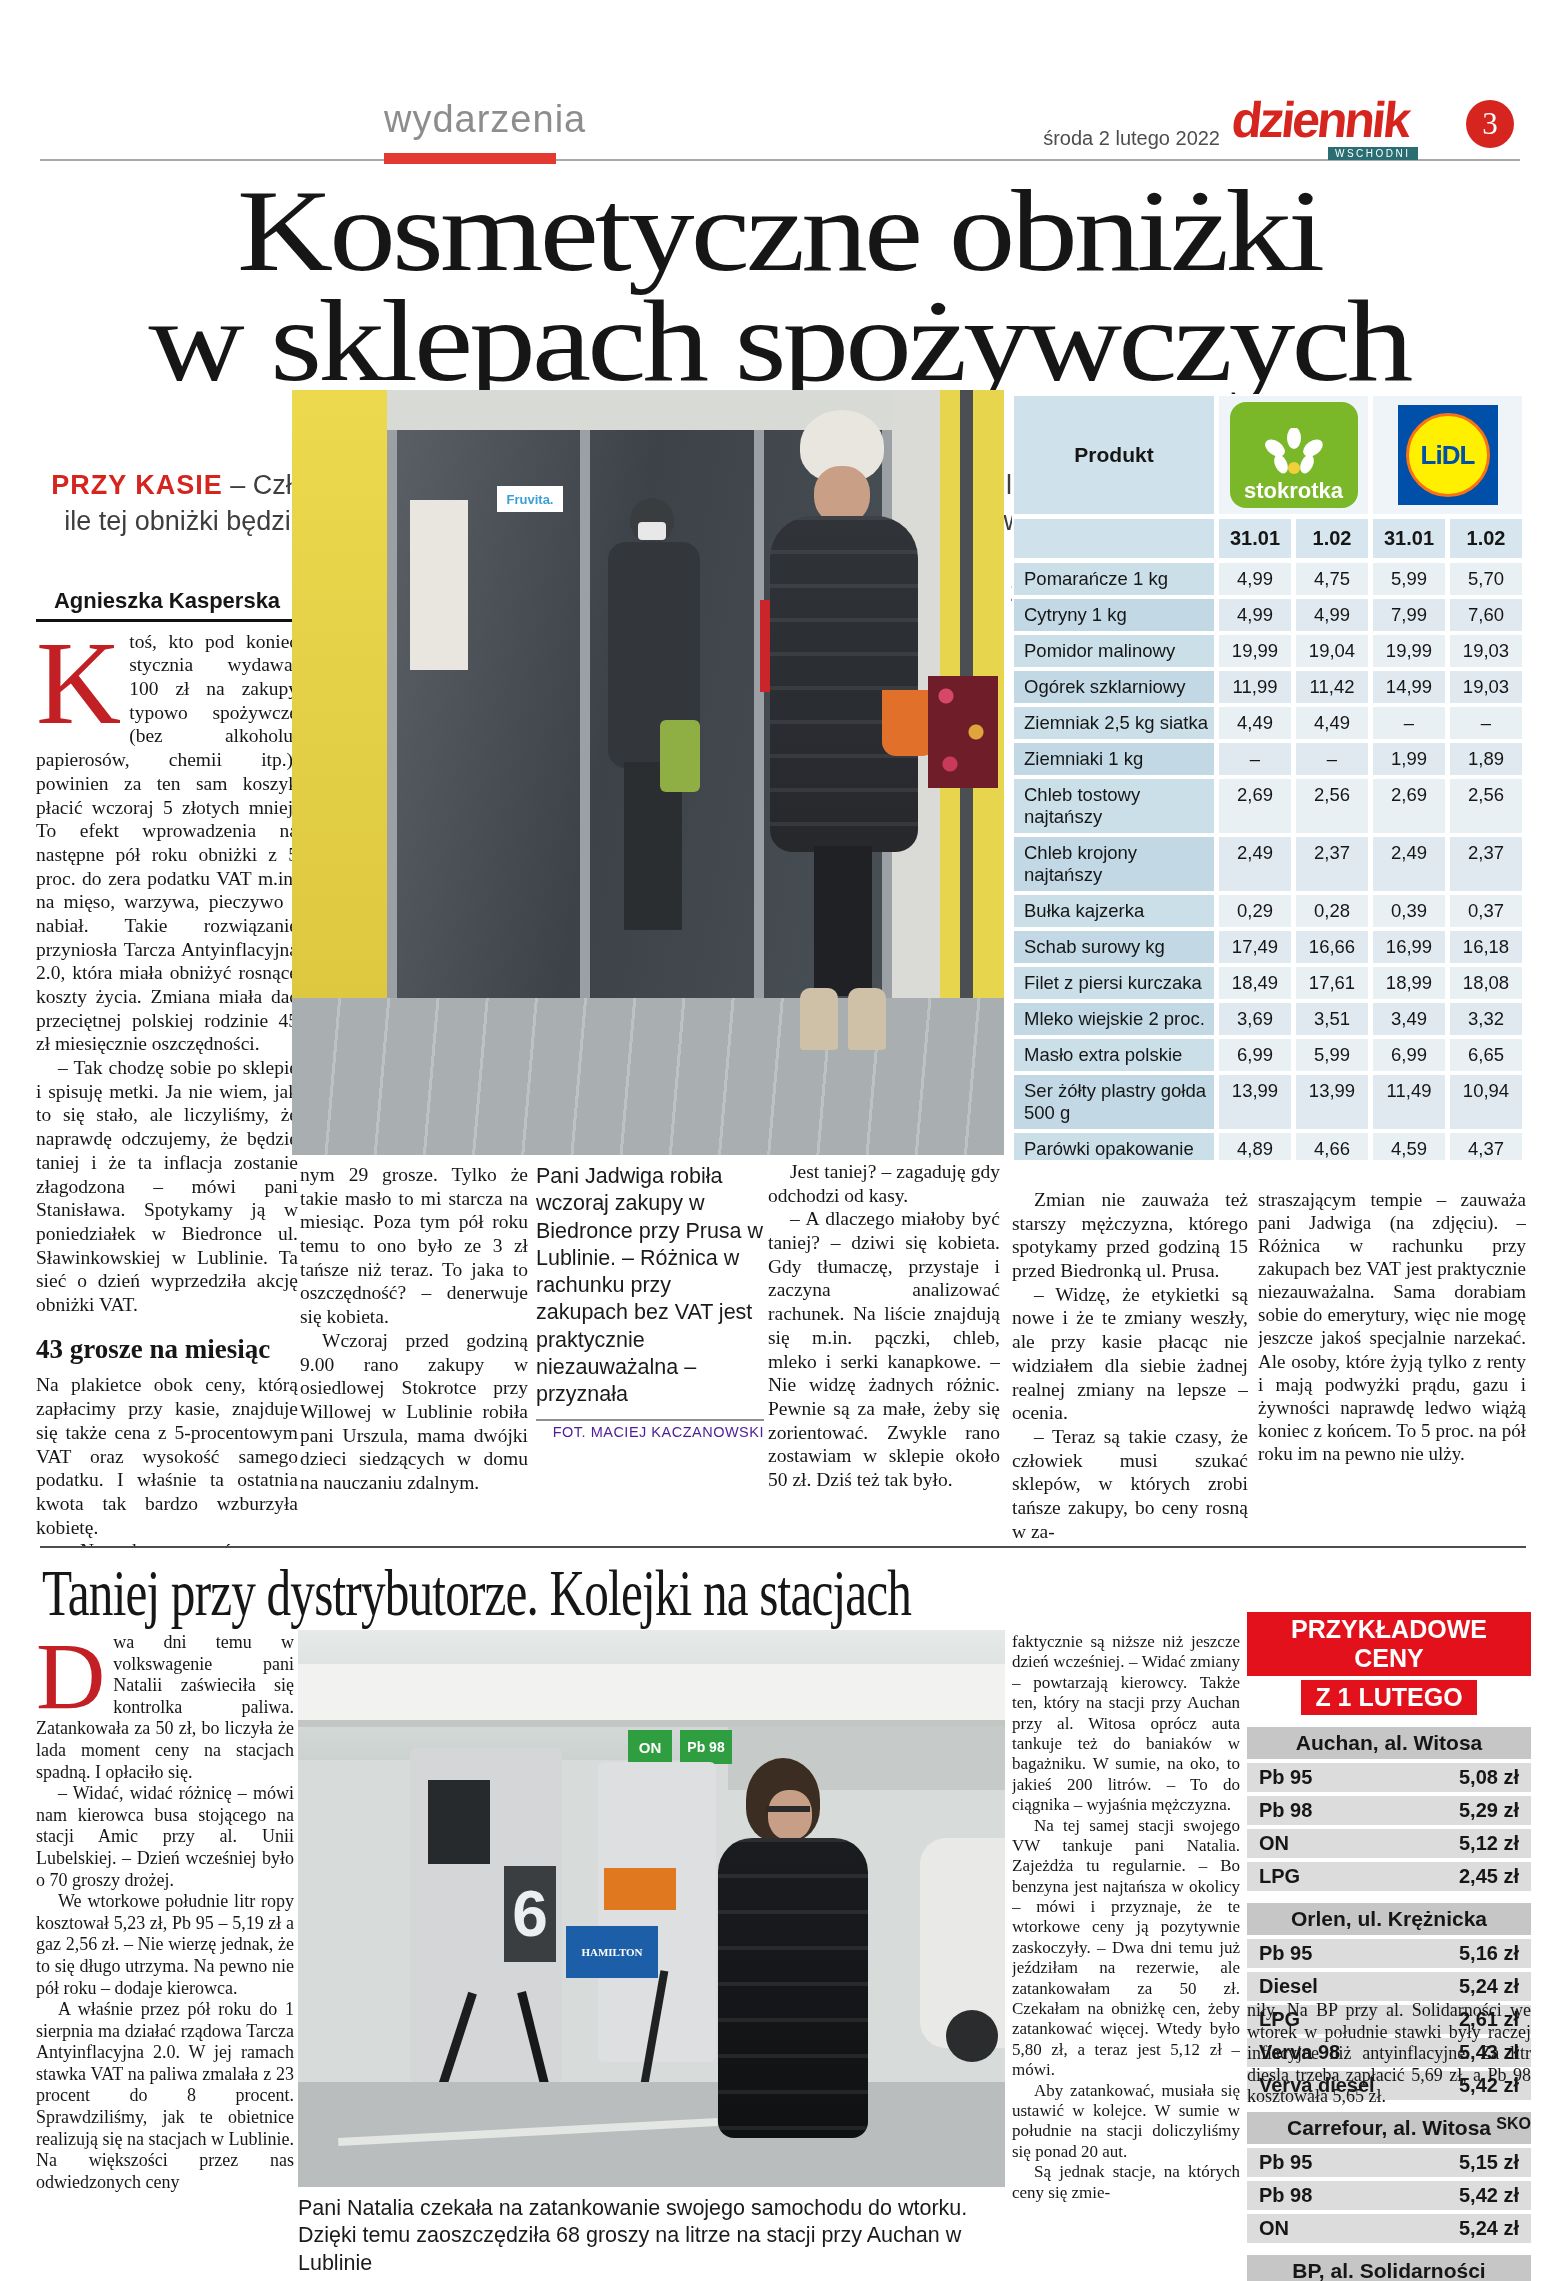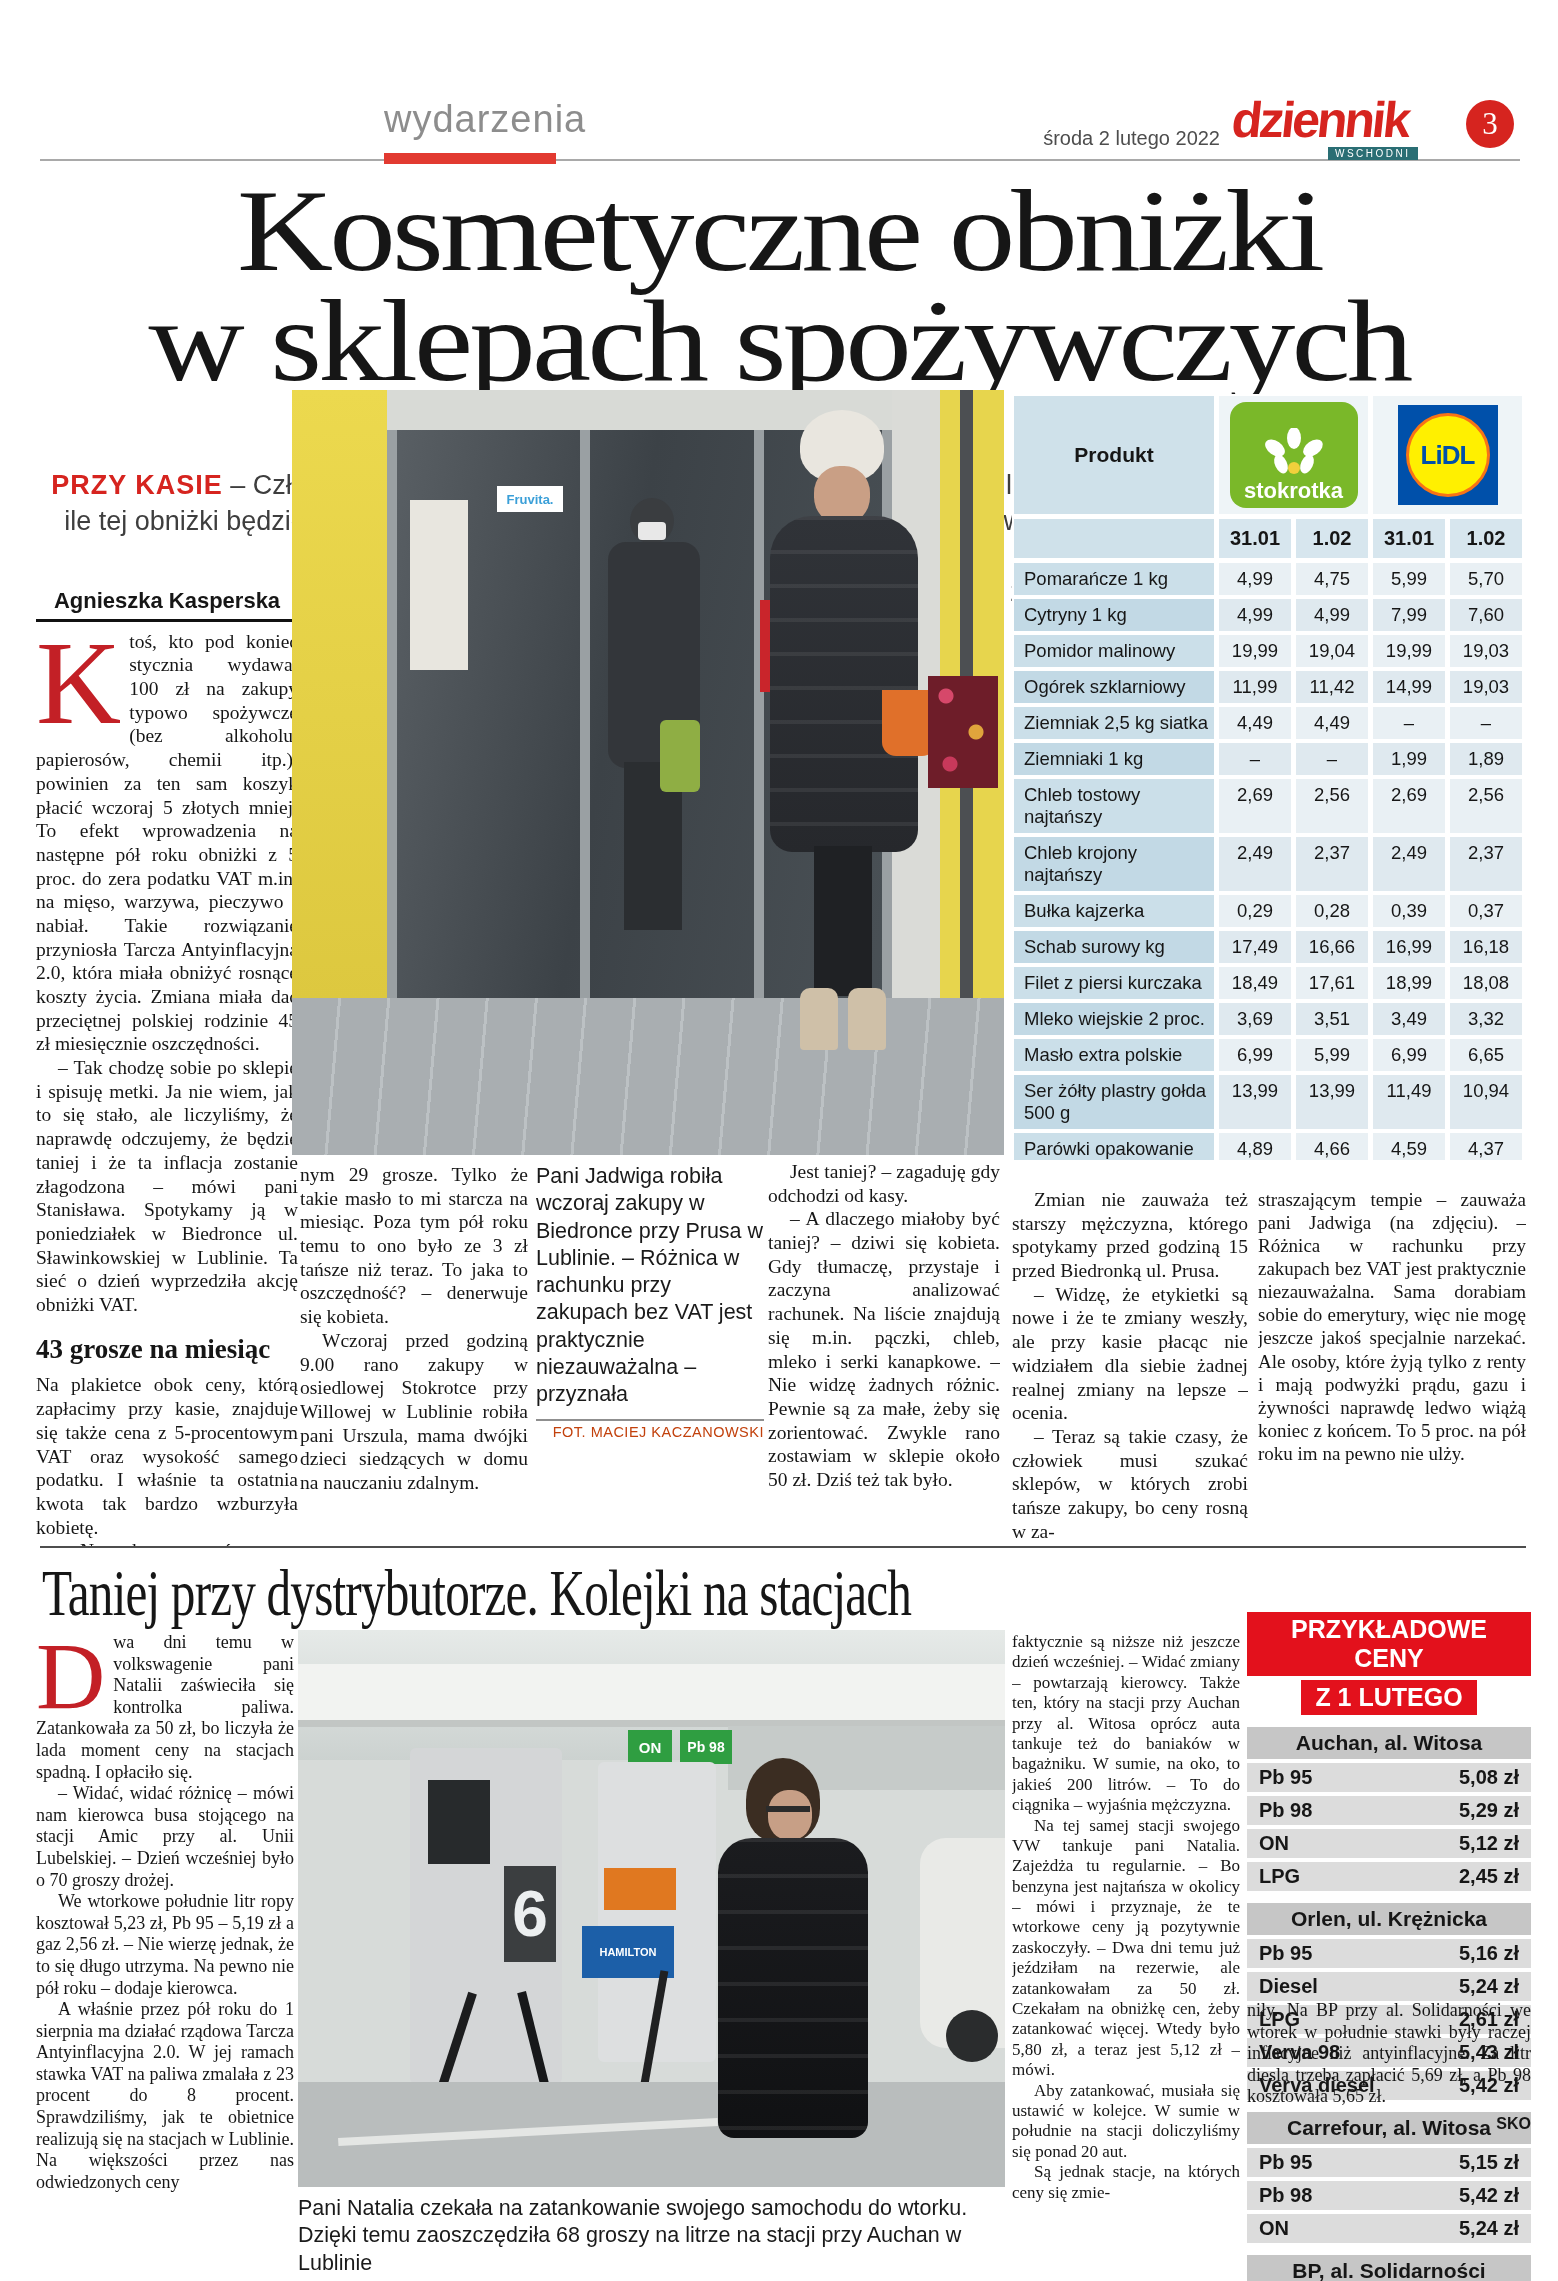--- a/index.html
+++ b/index.html
@@ -37,21 +37,21 @@
   .bodycol p.ni{text-indent:0;}
   .small2{font-size:18px;line-height:1.2;}
   .small3{font-size:17px;line-height:1.2;}
   .author{font-family:"Liberation Sans",sans-serif;font-weight:700;font-size:22px;text-align:center;
           border-bottom:3px solid #111;padding-bottom:4px;margin-bottom:8px;}
   .dropcap{float:left;color:#c32026;font-size:118px;line-height:0.78;padding:8px 8px 0 0;}
   .dropcap.d2{font-size:96px;}
   .subhead{font-weight:700;font-size:27px;margin:16px 0 8px;text-indent:0;text-align:left;}
   .caption{font-family:"Liberation Sans",sans-serif;font-size:21.5px;line-height:1.27;color:#1a1a1a;
            text-align:left;}
-  .credit{font-family:"Liberation Sans",sans-serif;font-size:14.5px;color:#c2410c;text-align:right;
+  .credit{font-family:"Liberation Sans",sans-serif;font-size:14.5px;color:#4c1d95;text-align:right;
           letter-spacing:0.5px;}
   .credit.ruled{border-top:2px solid #8f8f8f;padding-top:3px;margin-top:10px;}
   .sign{font-family:"Liberation Sans",sans-serif;font-weight:700;font-size:16px;text-align:right;margin-top:6px;}
   .divider{background:#4d4d4d;height:2px;}
 
   
   .ptable{background:#fff;padding:2px;}
   .pt-head{display:grid;grid-template-columns:200px 149px 149px;gap:5px;margin-bottom:5px;}
   .pt-hproduct{background:#cfe1ea;display:flex;align-items:center;justify-content:center;
                font-family:"Liberation Sans",sans-serif;font-weight:700;font-size:21px;height:118px;}
@@ -132,22 +132,22 @@
               font-family:"Liberation Sans",sans-serif;font-weight:700;font-size:14px;
               display:flex;align-items:center;justify-content:center;}
   .p2-pumpL{left:112px;top:118px;width:152px;height:336px;background:#d4d6d7;border-radius:6px;}
   .p2-screenL{left:130px;top:150px;width:62px;height:84px;background:#272a2c;}
   .p2-num{left:206px;top:236px;width:52px;height:96px;background:#3b3e40;color:#eceff0;
           font-family:"Liberation Sans",sans-serif;font-weight:700;font-size:64px;
           display:flex;align-items:center;justify-content:center;}
   .p2-pumpR{left:300px;top:132px;width:118px;height:300px;background:#dddfe0;border-radius:6px;}
   .p2-sticker{left:306px;top:238px;width:72px;height:42px;background:#e07820;}
   .p2-bluesign{left:268px;top:296px;width:92px;height:52px;background:#1c5fa8;color:#fff;
-               font-family:Liberation Sans, sans-serif;font-size:11px;font-weight:700;
-               display:flex;align-items:center;justify-content:center;margin-left:16px;}
+               font-family:Liberation Serif, serif;font-size:11px;font-weight:700;
+               display:flex;align-items:center;justify-content:center;}
   .p2-hose1{left:150px;top:360px;width:9px;height:130px;background:#1c1d1e;transform:rotate(18deg);}
   .p2-hose2{left:236px;top:360px;width:9px;height:140px;background:#17181a;transform:rotate(-14deg);}
   .p2-hose3{left:352px;top:340px;width:8px;height:120px;background:#202122;transform:rotate(10deg);}
   .p2-noz1{left:168px;top:478px;width:16px;height:44px;background:#3f9c35;border-radius:4px;}
   .p2-noz2{left:250px;top:486px;width:16px;height:44px;background:#3f9c35;border-radius:4px;}
   .p2-w-hair{left:448px;top:128px;width:74px;height:84px;background:#3b2d22;border-radius:50% 50% 40% 40%;}
   .p2-w-face{left:470px;top:160px;width:44px;height:50px;background:#c79f86;border-radius:45%;}
   .p2-w-glasses{left:468px;top:176px;width:44px;height:6px;background:#2b2b2b;}
   .p2-w-coat{left:420px;top:208px;width:150px;height:300px;border-radius:34px 34px 16px 16px;
              background:repeating-linear-gradient(180deg,rgba(255,255,255,0.08) 0 4px,rgba(0,0,0,0) 4px 36px),

